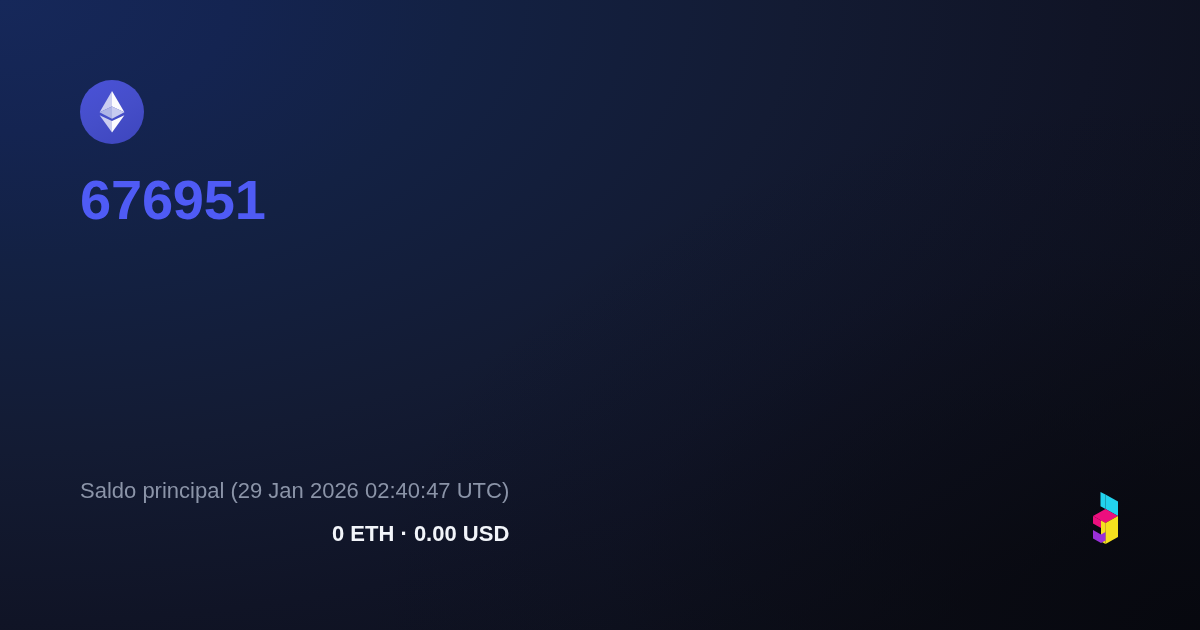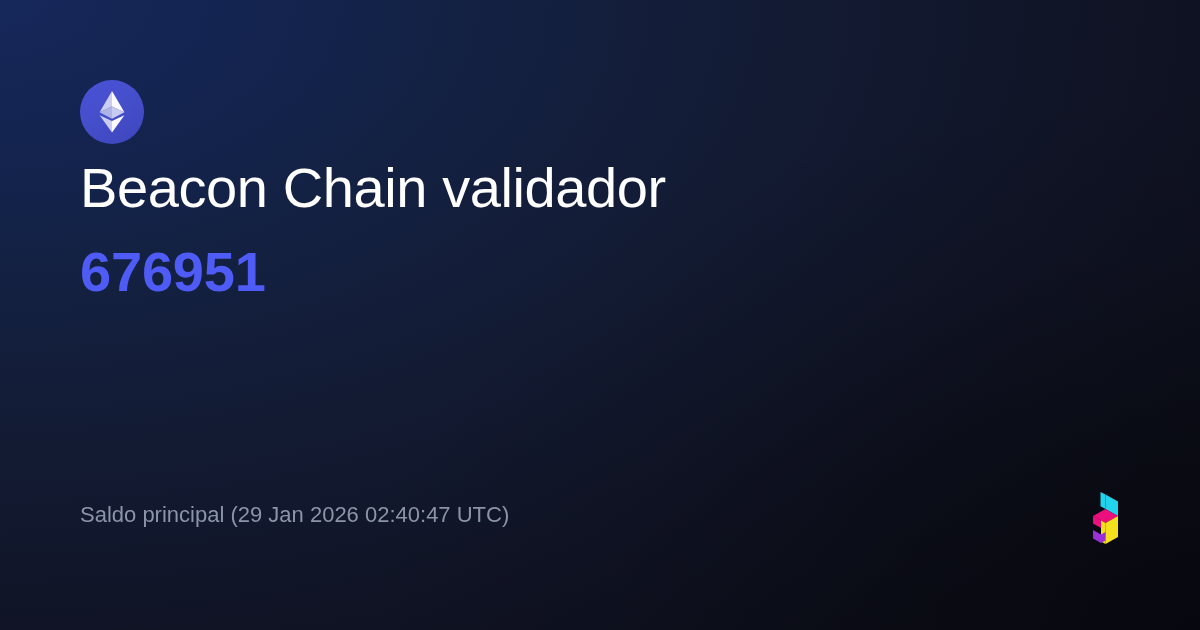--- a/index.html
+++ b/index.html
@@ -90,21 +90,21 @@
     line-height: 72px;
     font-weight: 700;
     color: #4f5bf5;
     letter-spacing: -0.2px;
   }
 
   
   .balance-block {
     position: absolute;
     left: 80px;
-    bottom: 100px;
+    bottom: 82px;
     text-align: right;
   }
 
   .balance-label {
     font-size: 22px;
     line-height: 30px;
     font-weight: 400;
     color: #8b94a8;
     white-space: nowrap;
   }
@@ -141,26 +141,26 @@
           <path d="M13 0 L0.6 21.2 L13 15.6 Z" fill="#ffffff" fill-opacity="0.72"></path>
           <path d="M13 30.1 L13 41.6 L25.4 24.2 Z" fill="#ffffff" fill-opacity="0.98"></path>
           <path d="M13 41.6 L13 30.1 L0.6 24.2 Z" fill="#ffffff" fill-opacity="0.72"></path>
           <path d="M13 27.7 L25.4 21.2 L13 15.6 Z" fill="#c7cbf0"></path>
           <path d="M0.6 21.2 L13 27.7 L13 15.6 Z" fill="#aeb4e6"></path>
         </svg>
       </span>
     </div>
 
     <div class="headline">
-      <div class="title">Beacon Chain validador</div>
       <div class="validator-index">676951</div>
     </div>
 
     <div class="balance-block">
       <div class="balance-label">Saldo principal (29 Jan 2026 02:40:47 UTC)</div>
+      <div class="balance-value">0 ETH · 0.00 USD</div>
     </div>
 
     <div class="brand-mark">
       <span>
         <svg width="40" height="56" viewBox="0 0 40 56" xmlns="http://www.w3.org/2000/svg">
 
           <polygon points="17.5,2.5 30,9.5 30,24 17.5,17 " fill="#22d3ee"></polygon>
           <polygon points="17.5,2.5 17.5,17 12.5,14.2 12.5,0 " fill="#22d3ee"></polygon>
 
           <polygon points="17.5,17 30,24 17.5,31 5,24 " fill="#ec0f7e"></polygon>

